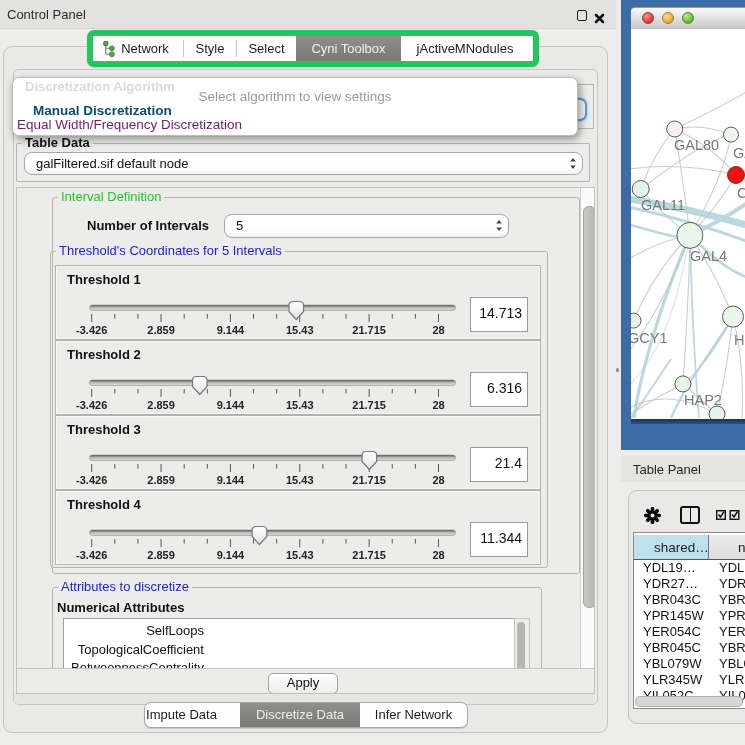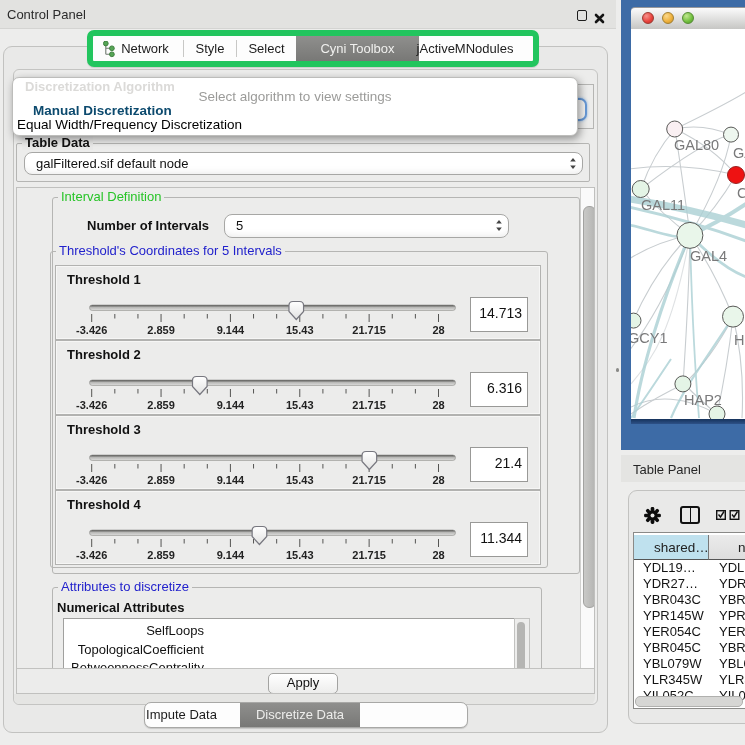--- a/index.html
+++ b/index.html
@@ -9,21 +9,21 @@
 
 #cp-title{left:0;top:0;width:616px;height:28px;background:#e2e2e0;border-bottom:1px solid #d4d4d2;}
 #cp-title .t{position:absolute;left:7px;top:7px;font-size:13px;color:#2b2b2b;}
 #ic-float{left:577px;top:10px;width:8px;height:9px;border:1.5px solid #1d1d1d;border-radius:2px;}
 #ic-close{left:594px;top:10px;}
 #outer-panel{left:3px;top:46px;width:603px;height:685px;background:#e9e9e8;border:1px solid #c2c2c0;border-radius:9px;}
 
 #tabbar{left:87px;top:30px;width:440px;height:25px;background:#fdfdfd;border:6px solid #22c55e;border-radius:7px;box-shadow:0 1px 1px rgba(0,0,0,.12);}
 .tab{position:absolute;top:0;height:25px;font-size:13px;color:#1c1c1c;text-align:center;line-height:25px;}
 .tabdiv{position:absolute;top:4px;height:17px;width:1px;background:#c8c8c6;}
-#tab-sel{position:absolute;left:203px;top:0;width:123px;height:25px;background:linear-gradient(#8f8f8d,#787876);color:#f0f0ee;font-size:13px;text-align:center;line-height:25px;}
+#tab-sel{position:absolute;left:203px;top:0;width:105px;height:25px;background:linear-gradient(#8f8f8d,#787876);color:#f0f0ee;font-size:13px;text-align:center;line-height:25px;}
 
 .group{position:absolute;border:1px solid #b5b5b3;border-radius:3px;}
 .group>.lbl{position:absolute;top:-8px;left:5px;background:#ececeb;padding:0 3px;font-size:13px;line-height:14px;white-space:nowrap;}
 
 .combo{position:absolute;background:#fff;border:1px solid #a7a7a5;border-radius:8px;font-size:13px;color:#111;box-shadow:inset 0 -6px 8px -6px #e4e4e4;}
 .combo .ar{position:absolute;right:5px;width:8px;color:#333;}
 .combo .tx{position:absolute;left:11px;top:3px;}
 
 #contentpanel{left:13px;top:69px;width:583px;height:634px;background:#ececeb;border:1px solid #c4c4c2;border-radius:6px;}
 #bigpanel{left:16px;top:187px;width:577px;height:505px;background:#ececeb;border:1px solid #c0c0be;overflow:hidden;}
@@ -40,21 +40,21 @@
 #applybtn{position:absolute;left:251px;top:4px;width:68px;height:19px;background:linear-gradient(#ffffff,#ededec);border:1px solid #a3a3a1;border-radius:5px;font-size:13px;text-align:center;line-height:18px;color:#111;}
 
 #btabs{left:144px;top:702px;width:322px;height:24px;background:#fdfdfd;border:1px solid #a8a8a6;border-radius:7px;box-shadow:0 1px 1px rgba(0,0,0,.15);}
 #btab-sel{position:absolute;left:95px;top:0;width:120px;height:24px;background:linear-gradient(#8f8f8d,#787876);color:#ededeb;font-size:13px;text-align:center;line-height:24px;}
 .btab{position:absolute;top:0;height:24px;line-height:24px;font-size:13px;color:#1c1c1c;text-align:center;}
 
 #popup{left:12px;top:77px;width:564px;height:57px;background:#fff;border:1px solid #bdbdbb;border-radius:7px;box-shadow:2px 3px 8px rgba(0,0,0,.4);}
 #popup .ghost{position:absolute;left:12px;top:1px;font-size:13px;font-weight:bold;color:#dbdad8;}
 #popup .l1{position:absolute;left:0;right:0;top:11px;text-align:center;font-size:13.5px;color:#9b9b99;}
 #popup .l2{position:absolute;left:20px;top:25px;font-size:13.5px;font-weight:bold;color:#0c4a6e;}
-#popup .l3{position:absolute;left:4px;top:39px;font-size:13.5px;color:#000000;}
+#popup .l3{position:absolute;left:4px;top:39px;font-size:13.5px;color:#701a75;}
 
 #netframe{left:621px;top:0;width:124px;height:450px;background:#3d6ba6;}
 #nettitle{left:631px;top:7px;width:114px;height:21px;background:linear-gradient(#fbfbfb,#c6c6c4);border-top:1px solid #98989a;border-bottom:1px solid #77777b;border-top-left-radius:4px;}
 .tl{position:absolute;top:4px;width:10px;height:10px;border-radius:50%;}
 #canvas{left:631px;top:29px;width:114px;height:390px;background:#fff;overflow:hidden;}
 #canvshadow{left:631px;top:419px;width:114px;height:5px;background:linear-gradient(#16335c,#2d5187);}
 #tp-title{left:621px;top:455px;width:124px;height:27px;background:#e4e4e2;}
 #tp-title .t{position:absolute;left:12px;top:7px;font-size:13px;color:#262626;}
 #tp-panel{left:628px;top:490px;width:130px;height:232px;background:#e9e9e8;border:1px solid #c2c2c0;border-radius:9px;}
 #ttable{left:633px;top:532px;width:112px;height:175px;border:1px solid #8a8a88;background:#fff;}
@@ -324,20 +324,21 @@
     <span class="tab" style="left:91px;width:52px;">Style</span>
     <div class="tabdiv" style="left:143px;"></div>
     <span class="tab" style="left:144px;width:59px;">Select</span>
     <div id="tab-sel">Cyni Toolbox</div>
     <span class="tab" style="left:308px;width:128px;">jActiveMNodules</span>
   </div>
 
   <div id="btabs" class="abs">
     <span class="btab" style="left:0;width:73px;">Impute Data</span>
     <div id="btab-sel">Discretize Data</div>
+    <span class="btab" style="left:215px;width:107px;">Infer Network</span>
   </div>
 
   <div class="abs" style="left:616px;top:368px;width:3px;height:4px;background:#8a8a88;border-radius:2px;"></div>
 
   <div id="netframe" class="abs"></div>
   <div id="nettitle" class="abs">
     <div class="tl" style="left:11px;background:radial-gradient(circle at 35% 30%,#f5938d,#e8403a 60%,#b5342d);border:1px solid #9c3931;"></div>
     <div class="tl" style="left:31px;background:radial-gradient(circle at 35% 30%,#fad98c,#edae38 60%,#c08d2e);border:1px solid #a3802f;"></div>
     <div class="tl" style="left:51px;background:radial-gradient(circle at 35% 30%,#c2e791,#6fbe3c 60%,#539231);border:1px solid #558c33;"></div>
   </div>

